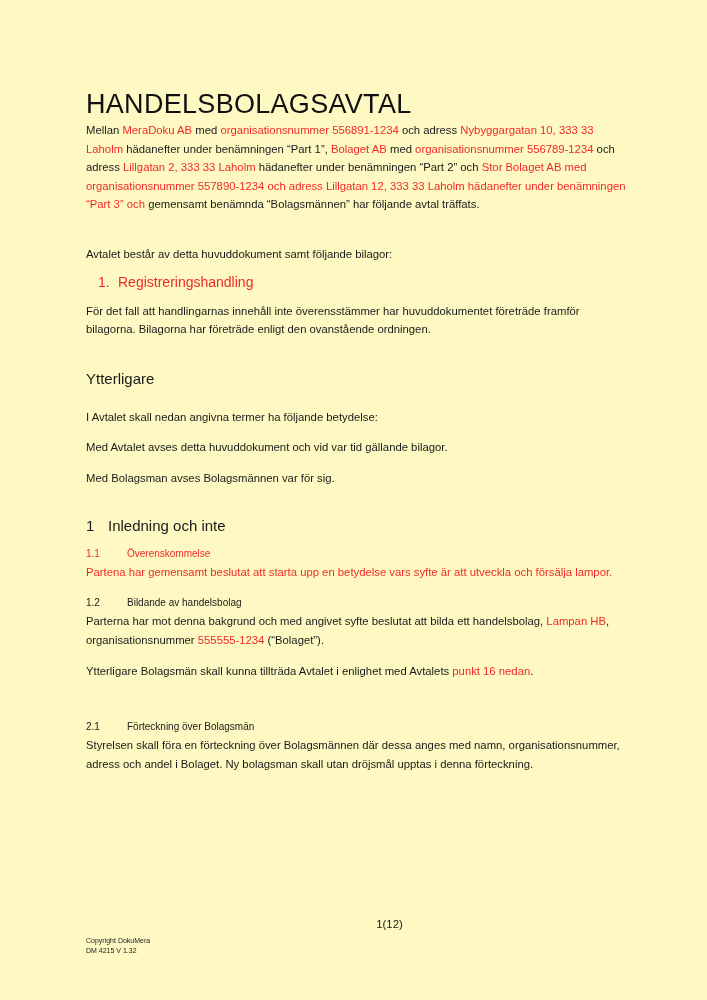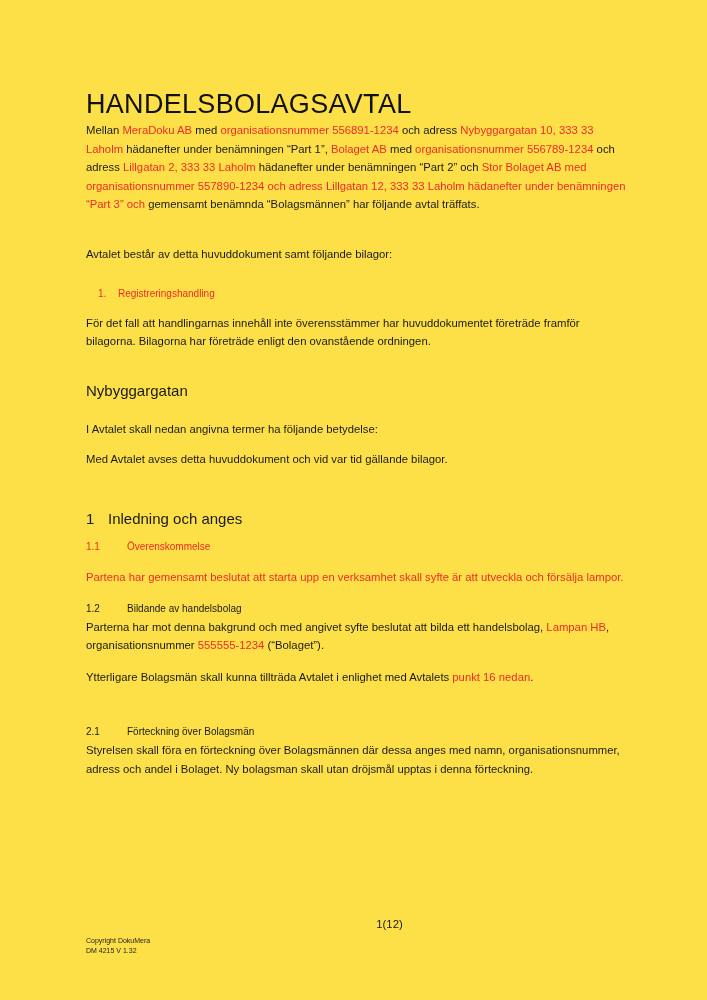--- a/index.html
+++ b/index.html
@@ -12,59 +12,59 @@
       height: 1000px;
       position: relative;
       overflow: hidden;
       font-family: "Liberation Sans", "DejaVu Sans", sans-serif;
       color: #1a1a1a;
     }
     .page {
       position: absolute;
       left: 0; top: 0;
       width: 707px; height: 1000px;
-      background: #fde047;
+      background: #fef9c3;
     }
     .content {
       position: absolute;
       left: 86px;
       top: 88px;
       width: 540px;
     }
     .doc-title {
       font-size: 27px;
       letter-spacing: 0.3px;
       line-height: 32px;
       margin: 0 0 1px 0;
       font-weight: normal;
       color: #111;
     }
     p {
       margin: 0;
       font-size: 11.3px;
       line-height: 18.6px;
     }
-    .red { color: #f02a2a; margin-top: 12px; }
+    .red { color: #f02a2a; }
     .h2 {
       font-size: 15px;
       line-height: 20px;
       margin: 0;
       font-weight: normal;
       color: #1a1a1a;
     }
     .h2 .num { display: inline-block; width: 22px; }
     .h3 {
       font-size: 10px;
       line-height: 18px;
       margin: 0;
       font-weight: normal;
     }
     .h3 .num { display: inline-block; width: 41px; }
     .list-item {
-      font-size: 10px;
+      font-size: 14px;
       line-height: 18px;
       padding-left: 12px;
     }
     .list-item .num { display: inline-block; width: 20px; }
     b { font-weight: normal; }
     .pagenum {
       position: absolute;
       left: 0; width: 707px;
       top: 918px;
       text-align: center;
@@ -93,31 +93,32 @@
     <div style="height:29px"></div>
     <p style="margin-top:2px">Avtalet består av detta huvuddokument samt följande bilagor:</p>
     <div style="height:9px"></div>
     <div class="list-item red">
       <span class="num">1.</span><span>Registreringshandling</span>
     </div>
     <div style="height:11px"></div>
     <p>För det fall att handlingarnas innehåll inte överensstämmer har huvuddokumentet företräde framför bilagorna. Bilagorna har företräde enligt den ovanstående ordningen.</p>
 
     <div style="height:30px"></div>
-    <h2 class="h2">Nybyggargatan</h2>
+    <h2 class="h2">Ytterligare</h2>
     <p style="margin-top:19px">I Avtalet skall nedan angivna termer ha följande betydelse:</p>
     <div style="height:12px"></div>
     <p><span>Med </span><b>Avtalet</b><span> avses detta huvuddokument och vid var tid gällande bilagor.</span></p>
     <div style="height:12px"></div>
+    <p><span>Med </span><b>Bolagsman</b><span> avses Bolagsmännen var för sig.</span></p>
 
     <div style="height:28px"></div>
-    <h2 class="h2"><span class="num">1</span><span>Inledning och anges</span></h2>
+    <h2 class="h2"><span class="num">1</span><span>Inledning och inte</span></h2>
     <div style="height:9px"></div>
     <h3 class="h3 red"><span class="num">1.1</span><span>Överenskommelse</span></h3>
-    <p class="red">Partena har gemensamt beslutat att starta upp en verksamhet skall syfte är att utveckla och försälja lampor.</p>
+    <p class="red">Partena har gemensamt beslutat att starta upp en betydelse vars syfte är att utveckla och försälja lampor.</p>
 
     <div style="height:13px"></div>
     <h3 class="h3"><span class="num">1.2</span><span>Bildande av handelsbolag</span></h3>
     <p><span>Parterna har mot denna bakgrund och med angivet syfte beslutat att bilda ett handelsbolag, </span><span class="red">Lampan HB</span><span>, organisationsnummer </span><span class="red">555555-1234</span><span> (“Bolaget”).</span></p>
 
     <div style="height:13px"></div>
     <p><span>Ytterligare Bolagsmän skall kunna tillträda Avtalet i enlighet med Avtalets </span><span class="red">punkt 16 nedan</span><span>.</span></p>
 
     <div style="height:28px"></div>
     <div style="height:9px"></div>

